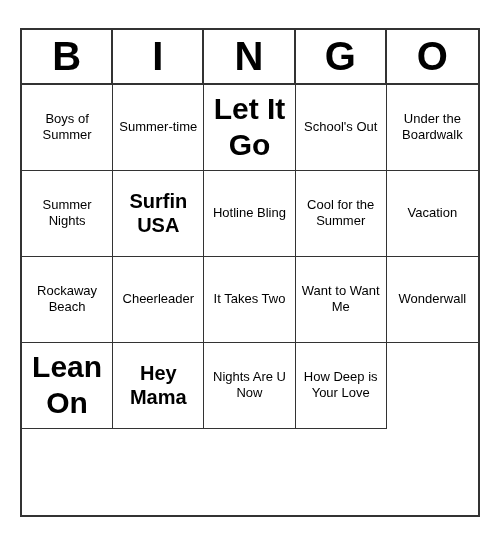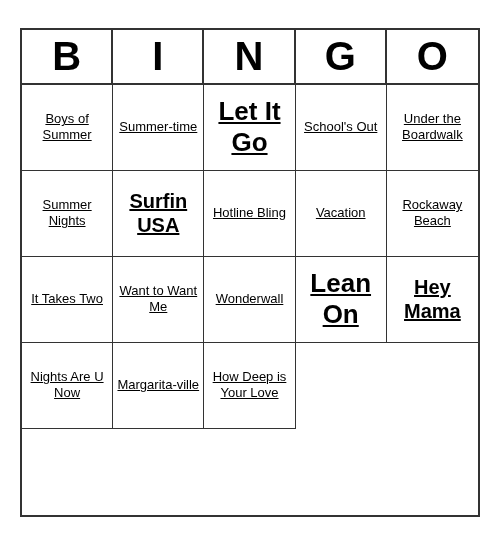--- a/index.html
+++ b/index.html
@@ -28,42 +28,41 @@
       padding: 4px 0;
       border-right: 2px solid #333;
     }
     .bingo-header-cell:last-child {
       border-right: none;
     }
     .bingo-grid {
       display: grid;
       grid-template-columns: repeat(5, 1fr);
       grid-template-rows: repeat(5, 1fr);
-      text-decoration: underline;
     }
     .bingo-cell {
       border-right: 1px solid #333;
       border-bottom: 1px solid #333;
       min-height: 86px;
       display: flex;
       align-items: center;
       justify-content: center;
       text-align: center;
       padding: 4px 3px;
       font-size: 13px;
       line-height: 1.2;
     }
     .bingo-cell:nth-child(5n) {
       border-right: none;
     }
     .bingo-cell:nth-child(n+21) {
       border-bottom: none;
     }
     .bingo-cell.large-text {
-      font-size: 26px;
+      font-size: 30px;
       font-weight: bold;
     }
     .bingo-cell.medium-large {
       font-size: 20px;
       font-weight: bold;
     }
   </style>
 </head>
 <body>
 
@@ -77,24 +76,25 @@
     </div>
   <div class="bingo-grid">
   <div class="bingo-cell">Boys of Summer</div>
       <div class="bingo-cell">Summer-time</div>
       <div class="bingo-cell large-text">Let It Go</div>
       <div class="bingo-cell">School's Out</div>
       <div class="bingo-cell">Under the Boardwalk</div>
       <div class="bingo-cell">Summer Nights</div>
       <div class="bingo-cell medium-large">Surfin USA</div>
       <div class="bingo-cell">Hotline Bling</div>
+      <div class="bingo-cell">Cool for the Summer</div>
       <div class="bingo-cell">Vacation</div>
       <div class="bingo-cell">Rockaway Beach</div>
+      <div class="bingo-cell">Cheerleader</div>
       <div class="bingo-cell">It Takes Two</div>
       <div class="bingo-cell">Want to Want Me</div>
       <div class="bingo-cell">Wonderwall</div>
       <div class="bingo-cell large-text">Lean On</div>
       <div class="bingo-cell medium-large">Hey Mama</div>
       <div class="bingo-cell">Nights Are U Now</div>
-      <div class="bingo-cell">Margarita-ville</div>
       <div class="bingo-cell">How Deep is Your Love</div>
     </div>
 </div>
 
 </body></html>

